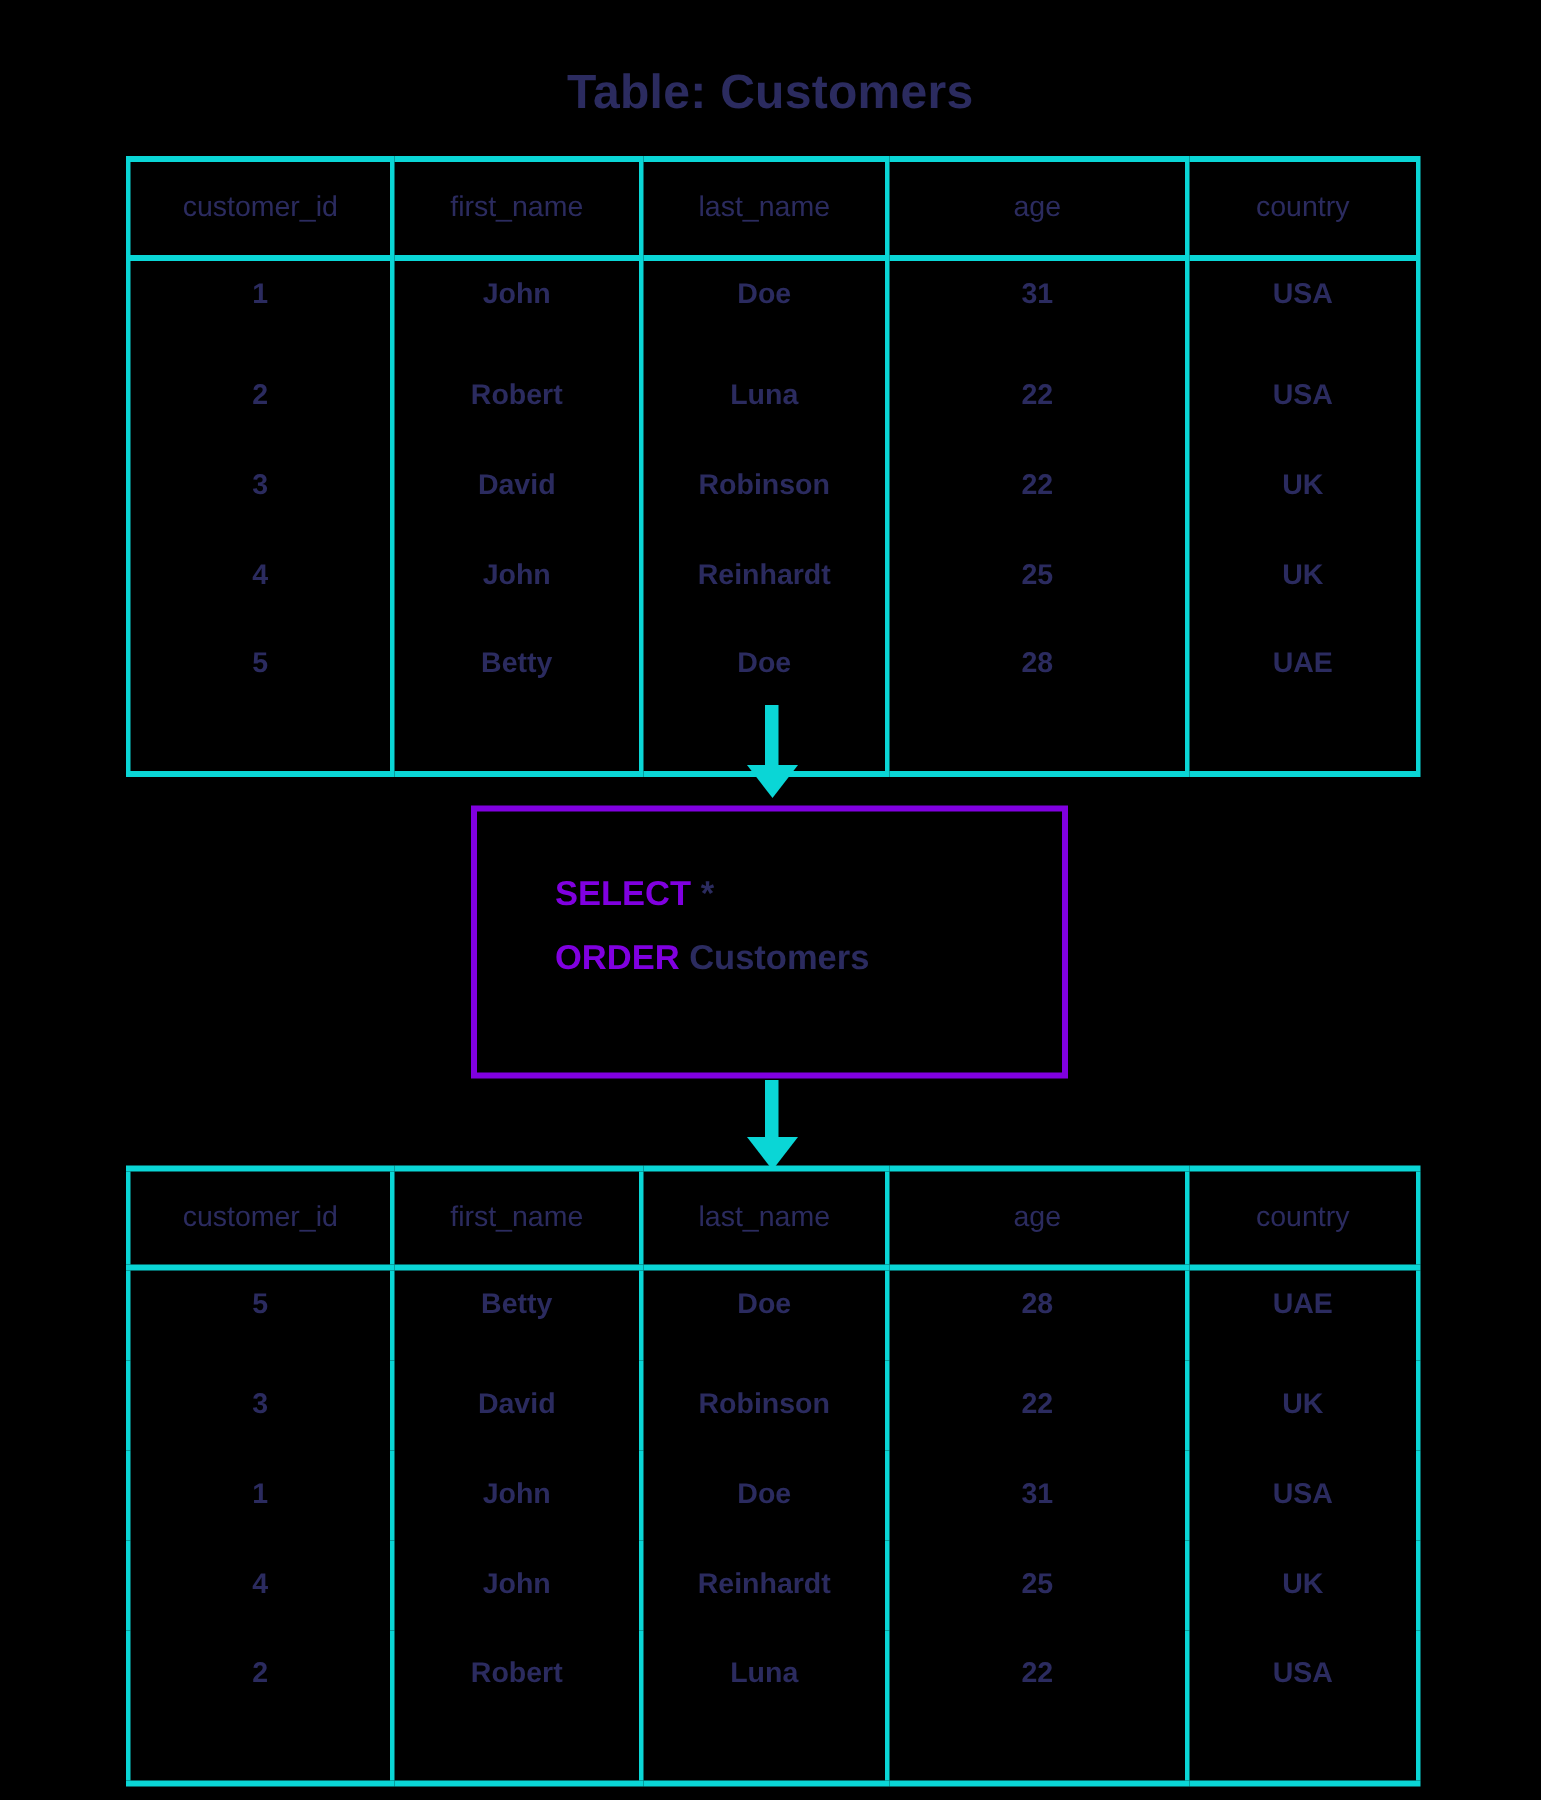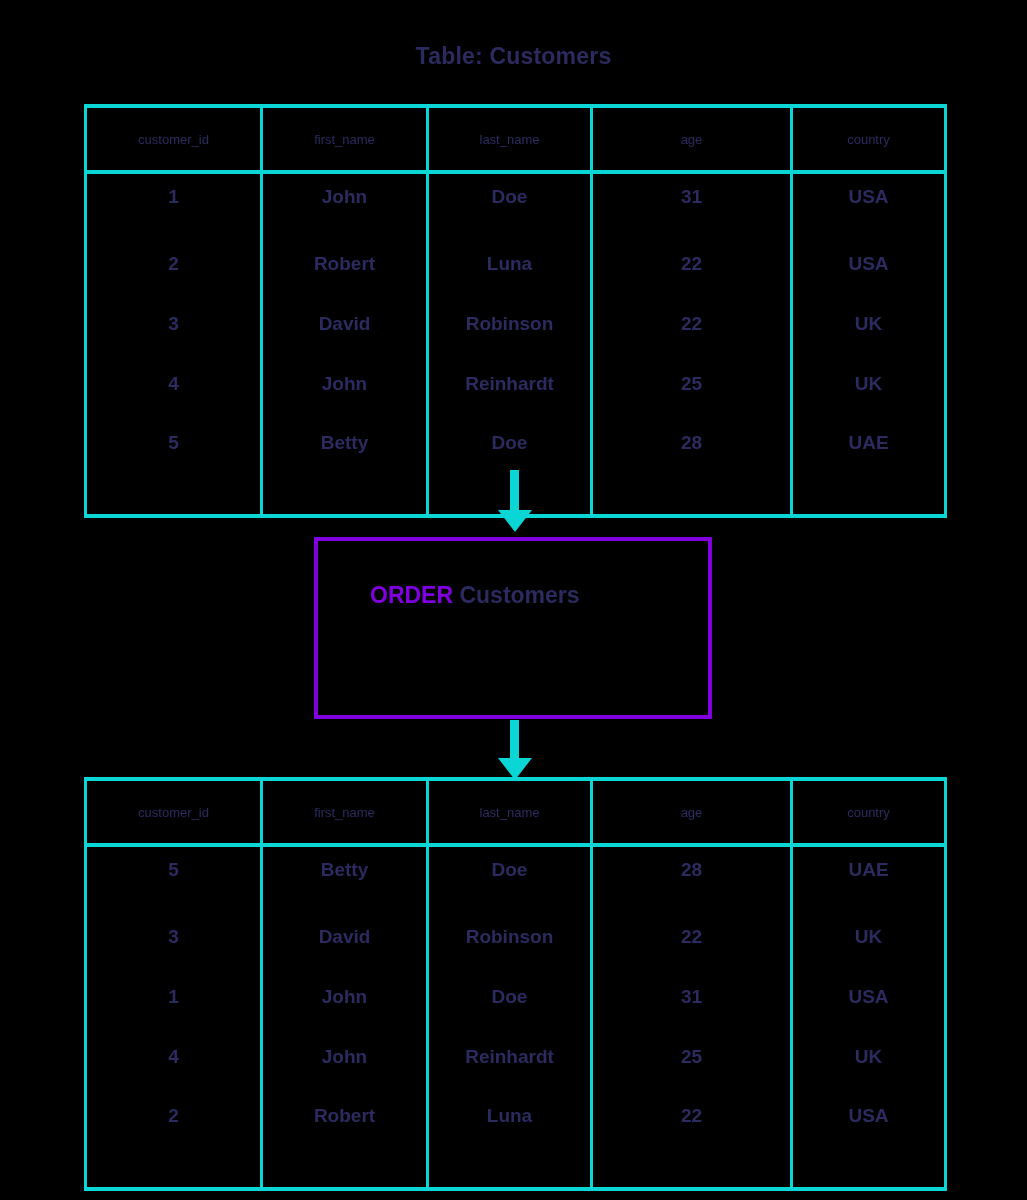--- a/index.html
+++ b/index.html
@@ -15,21 +15,21 @@
     overflow: hidden;
   }
 
   
   .page-title {
     position: absolute;
     top: 43px;
     left: 0;
     width: 1027px;
     text-align: center;
-    font-size: 23px;
+    font-size: 32px;
     font-weight: bold;
     color: #2b2b5f;
     letter-spacing: 0.2px;
   }
 
   
   .sql-table {
     position: absolute;
     left: 84px;
     width: 860px;
@@ -48,21 +48,21 @@
   .sql-table th,
   .sql-table td {
     color: #2b2b5f;
     text-align: center;
     font-weight: bold;
     border-left: 3px solid #0ad6d6;
     border-right: 3px solid #0ad6d6;
     padding: 0;
   }
   .sql-table th {
-    font-size: 13px;
+    font-size: 19px;
     height: 62px;
     border-top: 4px solid #0ad6d6;
     border-bottom: 4px solid #0ad6d6;
     font-weight: normal;
   }
   .sql-table td {
     font-size: 19px;
     height: 60px;
   }
   .sql-table tbody tr:last-child td {
@@ -196,20 +196,21 @@
   </tbody>
 </table>
 
 <div class="arrow arrow-one">
   <div class="shaft"></div>
   <div class="head"></div>
 </div>
 
 <div class="query-box">
   <div class="query-lines">
+    <div class="query-line"><span class="kw">SELECT</span><span class="star"> *</span></div>
     <div class="query-line"><span class="kw">ORDER</span><span class="ident"> Customers</span></div>
   </div>
 </div>
 
 <div class="arrow arrow-two">
   <div class="shaft"></div>
   <div class="head"></div>
 </div>
 
 <table class="sql-table table-bottom">

